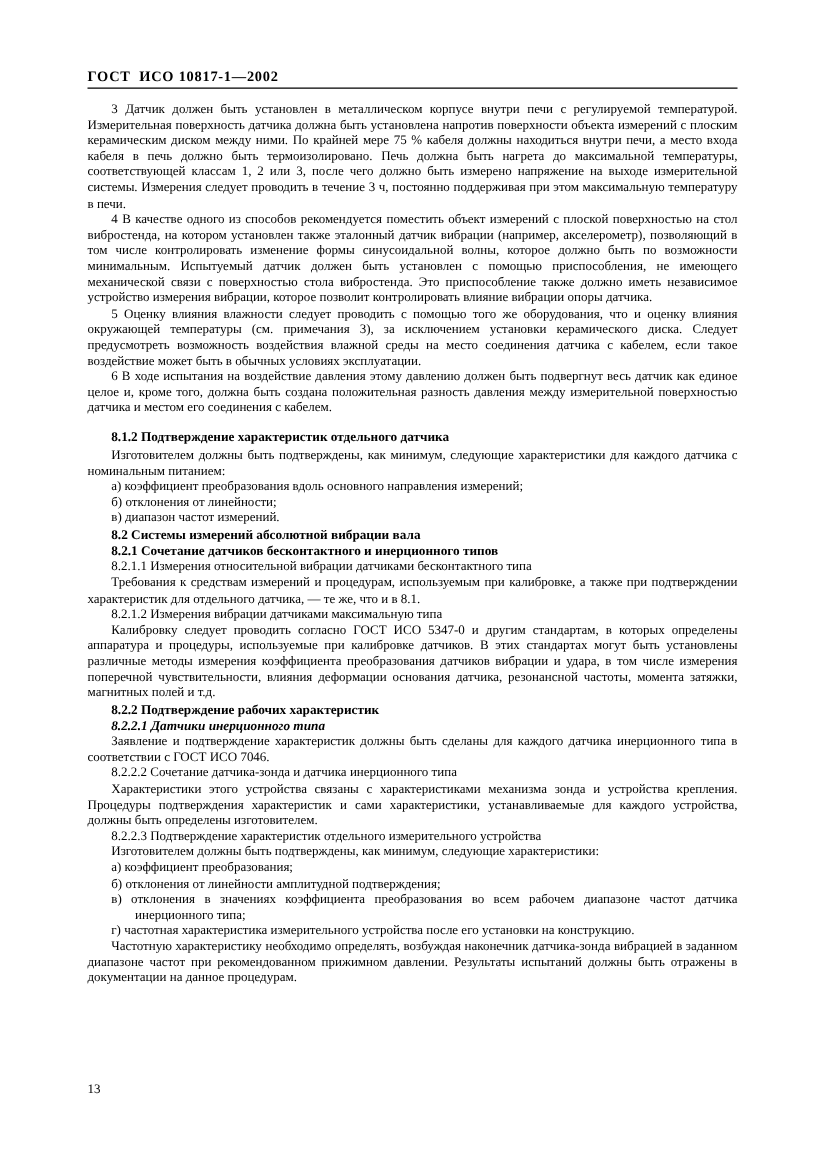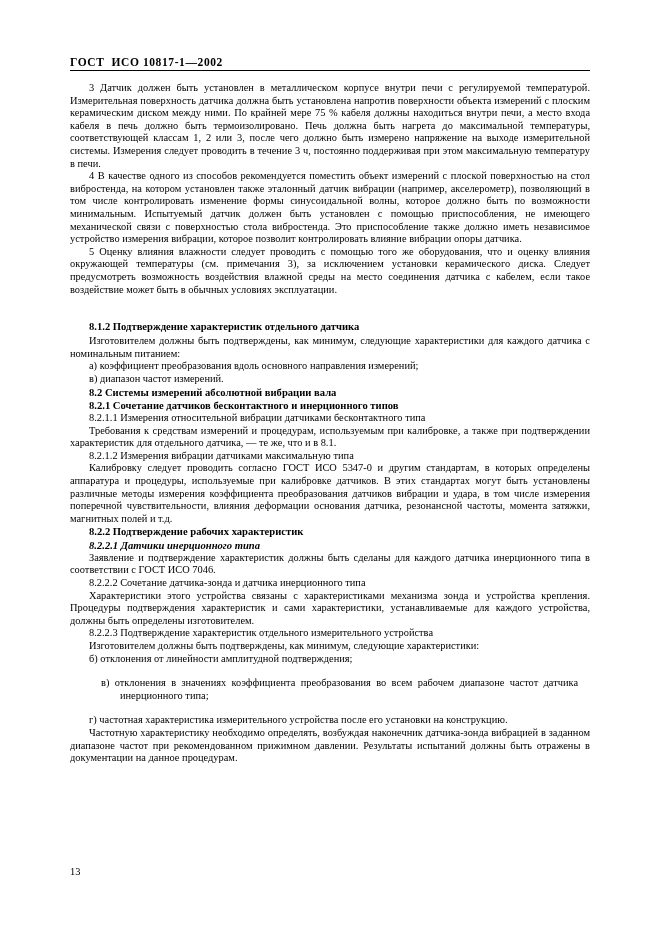--- a/index.html
+++ b/index.html
@@ -45,38 +45,38 @@
   }
   p.ind {
     text-indent: 19px;
   }
   .h-bold {
     font-weight: bold;
     font-size: 10.6px;
     line-height: 13.2px;
     margin: 0;
   }
-  .sp-before-10 { margin-top: 24px; }
+  .sp-before-10 { margin-top: 10px; }
   .sp-before-2 { margin-top: 2px; }
   .indent-head-1 { padding-left: 19px; }
   .indent-head-2 { padding-left: 19px; font-style: italic; }
   .list-item {
     font-size: 10.4px;
     line-height: 12.6px;
     text-indent: 19px;
     text-align: justify;
     margin: 0;
   }
   .list-item-hang {
     font-size: 10.4px;
     line-height: 12.6px;
     padding-left: 38px;
     text-indent: -19px;
     text-align: justify;
-    margin: 12px;
+    margin: 0;
   }
   .pagenum {
     position: absolute;
     left: 70px;
     top: 866px;
     font-size: 10.4px;
     font-family: "Liberation Serif", serif;
   }
 </style>
 </head>
@@ -85,41 +85,44 @@
 <div class="page">
 
   <div class="content">
 
     <div class="doc-header">ГОСТ  ИСО 10817-1—2002</div>
     <div class="rule"></div>
 
     <p class="ind">3  Датчик должен быть установлен в металлическом корпусе внутри печи с регулируемой температурой. Измерительная поверхность датчика должна быть установлена напротив поверхности объекта измерений с плоским керамическим диском между ними. По крайней мере 75 % кабеля должны находиться внутри печи, а место входа кабеля в печь должно быть термоизолировано. Печь должна быть нагрета до максимальной температуры, соответствующей классам 1, 2 или 3, после чего должно быть измерено напряжение на выходе измерительной системы. Измерения следует проводить в течение 3 ч, постоянно поддерживая при этом максимальную температуру в печи.</p>
     <p class="ind">4  В качестве одного из способов рекомендуется поместить объект измерений с плоской поверхностью на стол вибростенда, на котором установлен также эталонный датчик вибрации (например, акселерометр), позволяющий в том числе контролировать изменение формы синусоидальной волны, которое должно быть по возможности минимальным. Испытуемый датчик должен быть установлен с помощью приспособления, не имеющего механической связи с поверхностью стола вибростенда. Это приспособление также должно иметь независимое устройство измерения вибрации, которое позволит контролировать влияние вибрации опоры датчика.</p>
     <p class="ind">5  Оценку влияния влажности следует проводить с помощью того же оборудования, что и оценку влияния окружающей температуры (см. примечания 3), за исключением установки керамического диска. Следует предусмотреть возможность воздействия влажной среды на место соединения датчика с кабелем, если такое воздействие может быть в обычных условиях эксплуатации.</p>
+    <p class="ind">6  В ходе испытания на воздействие давления этому давлению должен быть подвергнут весь датчик как единое целое и, кроме того, должна быть создана положительная разность давления между измерительной поверхностью датчика и местом его соединения с кабелем.</p>
 
     <div class="h-bold sp-before-10 indent-head-1">8.1.2  Подтверждение характеристик отдельного датчика</div>
     <p class="ind sp-before-2">Изготовителем должны быть подтверждены, как минимум, следующие характеристики для каждого датчика с номинальным питанием:</p>
     <p class="list-item">а)  коэффициент преобразования вдоль основного направления измерений;</p>
+    <p class="list-item">б)  отклонения от линейности;</p>
     <p class="list-item">в)  диапазон частот измерений.</p>
 
     <div class="h-bold indent-head-1">8.2  Системы измерений абсолютной вибрации вала</div>
     <div class="h-bold indent-head-1">8.2.1  Сочетание датчиков бесконтактного и инерционного типов</div>
     <p class="ind">8.2.1.1  Измерения относительной вибрации датчиками бесконтактного типа</p>
     <p class="ind">Требования к средствам измерений и процедурам, используемым при калибровке, а также при подтверждении характеристик для отдельного датчика, — те же, что и в 8.1.</p>
     <p class="ind">8.2.1.2  Измерения вибрации датчиками максимальную типа</p>
     <p class="ind">Калибровку следует проводить согласно ГОСТ ИСО 5347-0 и другим стандартам, в которых определены аппаратура и процедуры, используемые при калибровке датчиков. В этих стандартах могут быть установлены различные методы измерения коэффициента преобразования датчиков вибрации и удара, в том числе измерения поперечной чувствительности, влияния деформации основания датчика, резонансной частоты, момента затяжки, магнитных полей и т.д.</p>
 
     <div class="h-bold indent-head-1">8.2.2  Подтверждение рабочих характеристик</div>
     <div class="h-bold indent-head-2">8.2.2.1  Датчики инерционного типа</div>
     <p class="ind">Заявление и подтверждение характеристик должны быть сделаны для каждого датчика инерционного типа в соответствии с ГОСТ ИСО 7046.</p>
     <p class="ind">8.2.2.2  Сочетание датчика-зонда и датчика инерционного типа</p>
     <p class="ind">Характеристики этого устройства связаны с характеристиками механизма зонда и устройства крепления. Процедуры подтверждения характеристик и сами характеристики, устанавливаемые для каждого устройства, должны быть определены изготовителем.</p>
     <p class="ind">8.2.2.3  Подтверждение характеристик отдельного измерительного устройства</p>
     <p class="ind">Изготовителем должны быть подтверждены, как минимум, следующие характеристики:</p>
 
+    <p class="list-item">а)  коэффициент преобразования;</p>
     <p class="list-item">б)  отклонения от линейности амплитудной подтверждения;</p>
     <p class="list-item-hang">в)  отклонения в значениях коэффициента преобразования во всем рабочем диапазоне частот датчика инерционного типа;</p>
     <p class="list-item">г)  частотная характеристика измерительного устройства после его установки на конструкцию.</p>
 
     <p class="ind">Частотную характеристику необходимо определять, возбуждая наконечник датчика-зонда вибрацией в заданном диапазоне частот при рекомендованном прижимном давлении. Результаты испытаний должны быть отражены в документации на данное процедурам.</p>
 
   </div>
 
   <div class="pagenum">13</div>
 

